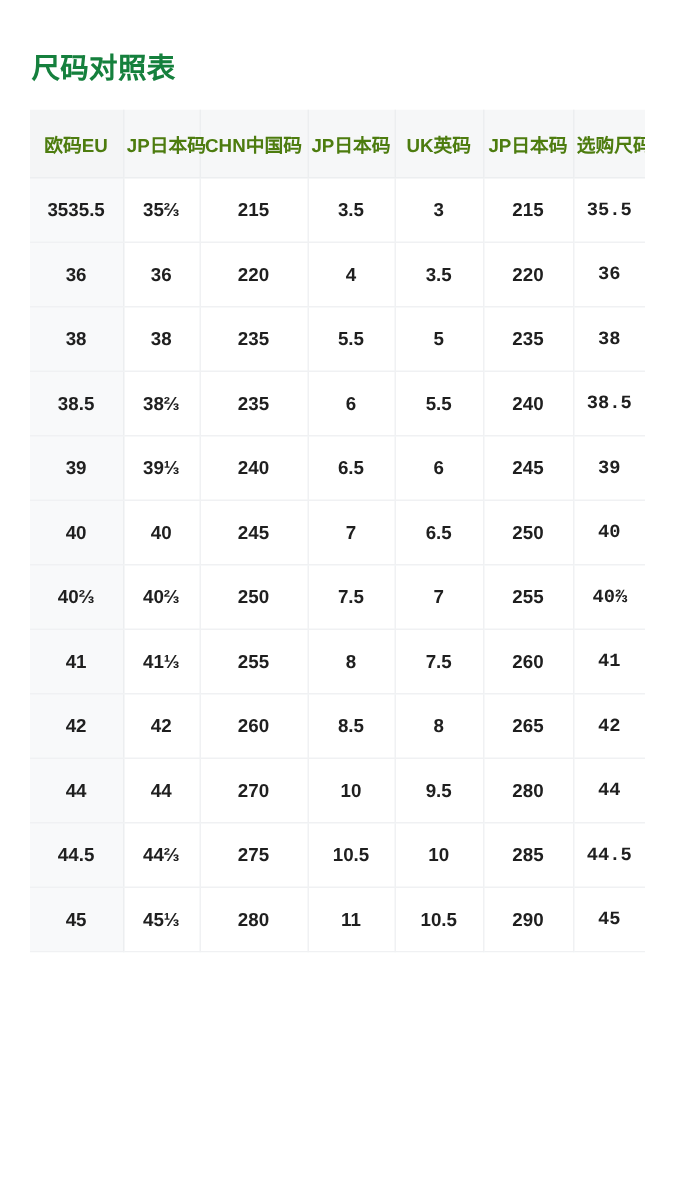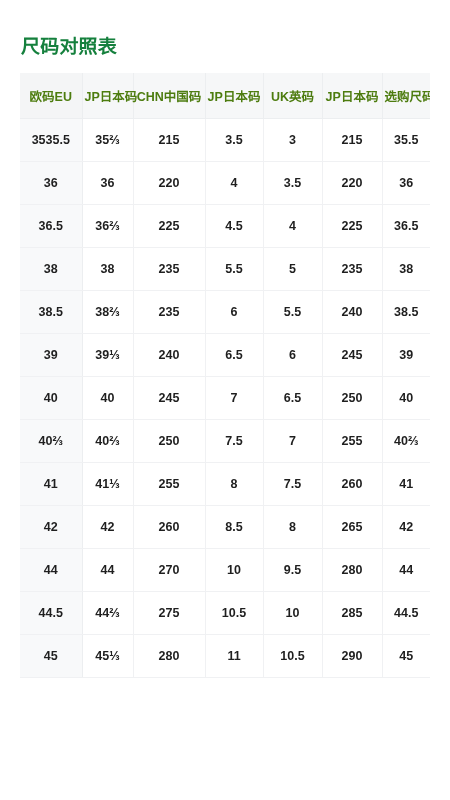--- a/index.html
+++ b/index.html
@@ -79,21 +79,21 @@
     color: #1f1f1f;
     font-size: 12.5px;
     font-weight: 700;
     text-align: center;
     vertical-align: middle;
     padding: 0 2px;
     border-right: 1px solid #f0f1f3;
     border-bottom: 1px solid #f0f1f3;
     white-space: nowrap;
   }
-  table.size-table tbody td:last-child { border-right: none; }
+  table.size-table tbody td:last-child { border-right: none; font-family: Liberation Mono, monospace; }
 
   
   table.size-table tbody td.col-first,
   table.size-table thead th.col-first {
     background: #f8f9fa;
     border-right: 1px solid #eceef0;
   }
 
   table.size-table thead th.col-first { background: #f4f5f6; }
 </style>
@@ -139,29 +139,20 @@
           <tr>
             <td class="col-first">36</td>
             <td>36</td>
             <td>220</td>
             <td>4</td>
             <td>3.5</td>
             <td>220</td>
             <td>36</td>
           </tr>
           <tr>
-            <td class="col-first">36.5</td>
-            <td>36⅔</td>
-            <td>225</td>
-            <td>4.5</td>
-            <td>4</td>
-            <td>225</td>
-            <td>36.5</td>
-          </tr>
-          <tr>
             <td class="col-first">38</td>
             <td>38</td>
             <td>235</td>
             <td>5.5</td>
             <td>5</td>
             <td>235</td>
             <td>38</td>
           </tr>
           <tr>
             <td class="col-first">38.5</td>

